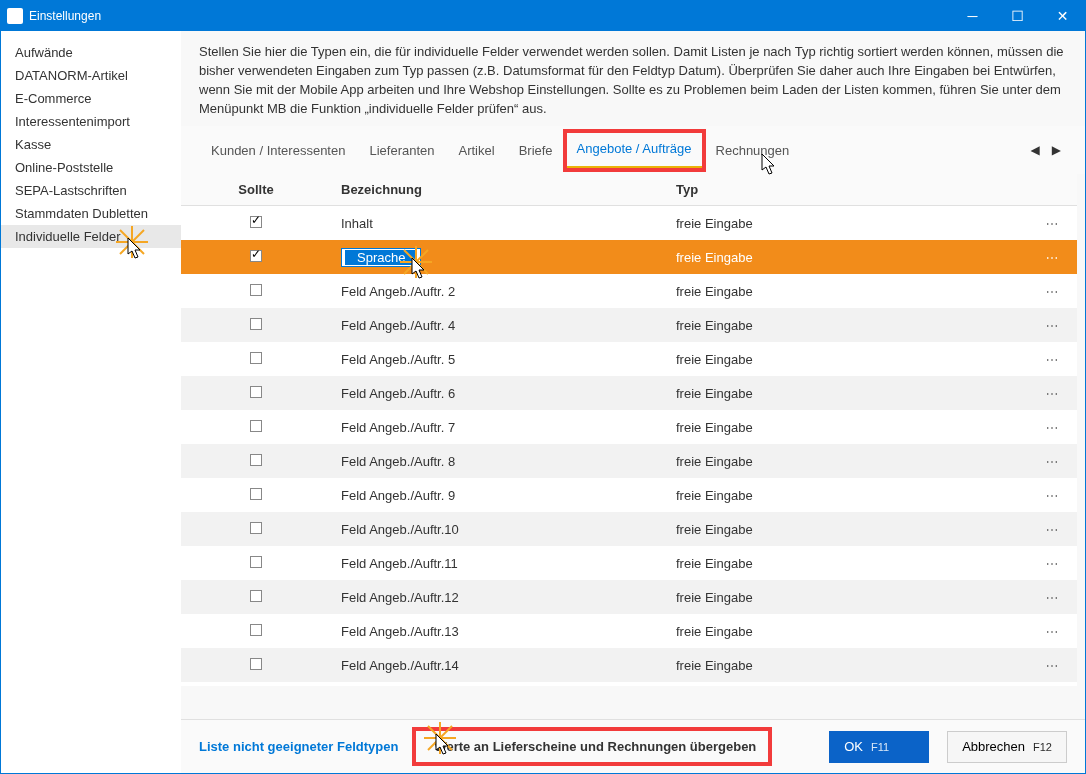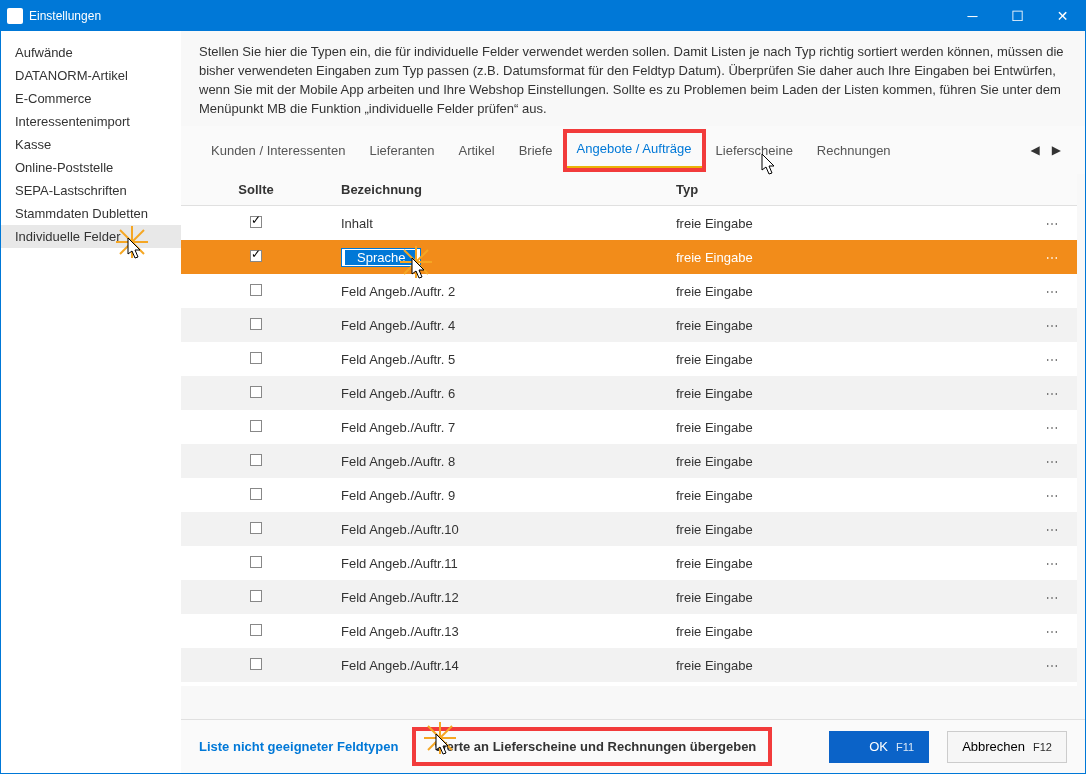--- a/index.html
+++ b/index.html
@@ -32,21 +32,21 @@
   .row.selected { background: #f28c1a; color: #fff; }
   .row.selected .col-more { color: #fff; }
   .row .cb { width: 12px; height: 12px; border: 1px solid #888; display: inline-block; position: relative; background:#fff;}
   .row .cb.checked::after { content: "✓"; position: absolute; top: -4px; left: 0px; font-size: 12px; color: #000; }
   .editcell { background: #fff; border: 1px solid #0078d7; padding: 1px 3px; color:#000; display:inline-block; min-width:60px;}
   .editcell .seltext { background: #0078d7; color: #fff; padding: 0 12px;}
   .footer { height: 54px; display: flex; align-items: center; padding: 0 18px; gap: 18px; background: #fafafa; border-top: 1px solid #e0e0e0; }
   .footer .link { color: #0078d7; font-size: 13px; font-weight: 600; }
   .footer .transfer { display: flex; align-items: center; gap: 6px; font-size: 13px; font-weight: 600; color: #333; outline: 4px solid #f23b3b; padding: 8px 12px; }
   .footer .spacer { flex: 1; }
-  .btn { height: 32px; min-width: 100px; font-size: 13px; display: inline-flex; align-items: center; justify-content: flex-end; gap: 8px; cursor: pointer; border: 1px solid #ccc; background: #f6f6f6; padding: 0 14px;}
+  .btn { height: 32px; min-width: 100px; font-size: 13px; display: inline-flex; align-items: center; justify-content: flex-start; gap: 8px; cursor: pointer; border: 1px solid #ccc; background: #f6f6f6; padding: 0 14px;}
   .btn.primary { background: #0b63c8; color: #fff; border-color: #0b63c8; }
   .btn .sc { font-size: 11px; opacity: 0.85;}
   .cursor { position: absolute; pointer-events: none; z-index: 50; }
   .starburst { position: absolute; width: 32px; height: 32px; pointer-events: none; z-index: 49; }
   .starburst svg, .cursor svg { display: block; }
 </style>
 </head>
 <body>
 
 <div class="titlebar">
@@ -74,21 +74,20 @@
   <div class="main">
     <div class="desc">Stellen Sie hier die Typen ein, die für individuelle Felder verwendet werden sollen. Damit Listen je nach Typ richtig sortiert werden können, müssen die bisher verwendeten Eingaben zum Typ passen (z.B. Datumsformat für den Feldtyp Datum). Überprüfen Sie daher auch Ihre Eingaben bei Entwürfen, wenn Sie mit der Mobile App arbeiten und Ihre Webshop Einstellungen. Sollte es zu Problemen beim Laden der Listen kommen, führen Sie unter dem Menüpunkt MB die Funktion „individuelle Felder prüfen“ aus.</div>
 
     <div class="tabs" id="tabs">
 
       <div class="tab">Kunden / Interessenten</div>
         <div class="tab">Lieferanten</div>
         <div class="tab">Artikel</div>
         <div class="tab">Briefe</div>
         <div class="tab active highlight-box">Angebote / Aufträge</div>
-        <div class="tab">Lieferscheine</div>
         <div class="tab">Rechnungen</div>
         <div class="tab-nav">
         <span>◀</span>
         <span>▶</span>
       </div>
     </div>
 
     <div class="grid-wrap">
       <div class="grid-header">
         <div class="col-aktiv">Sollte</div>

